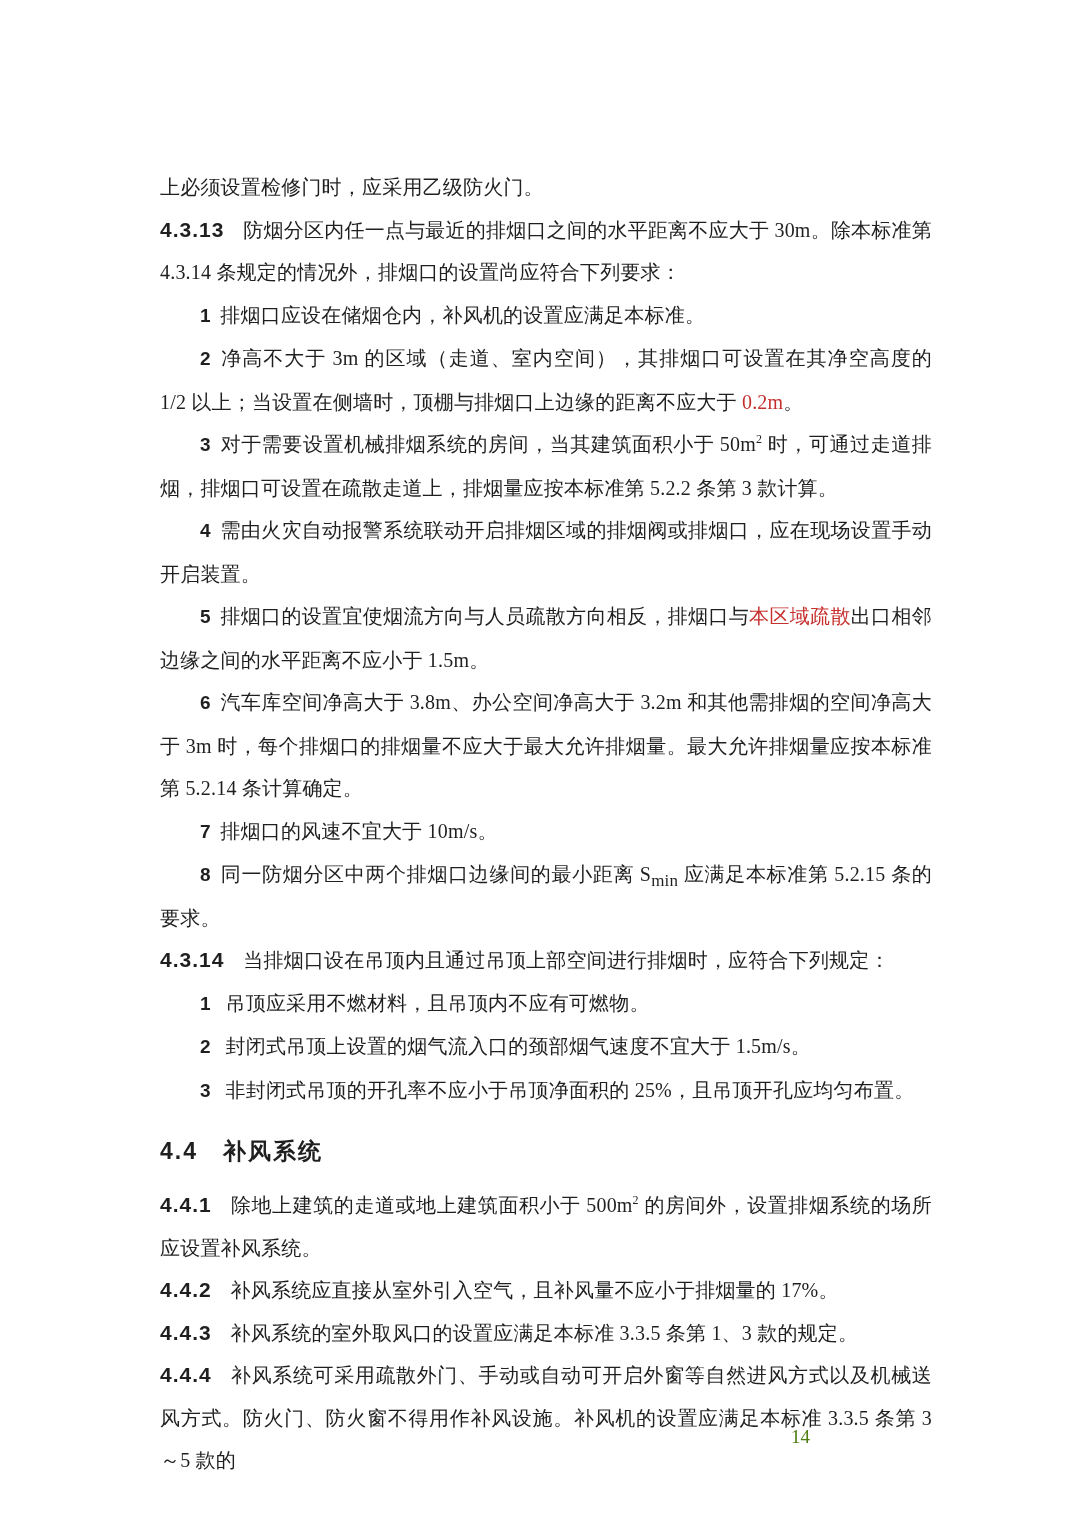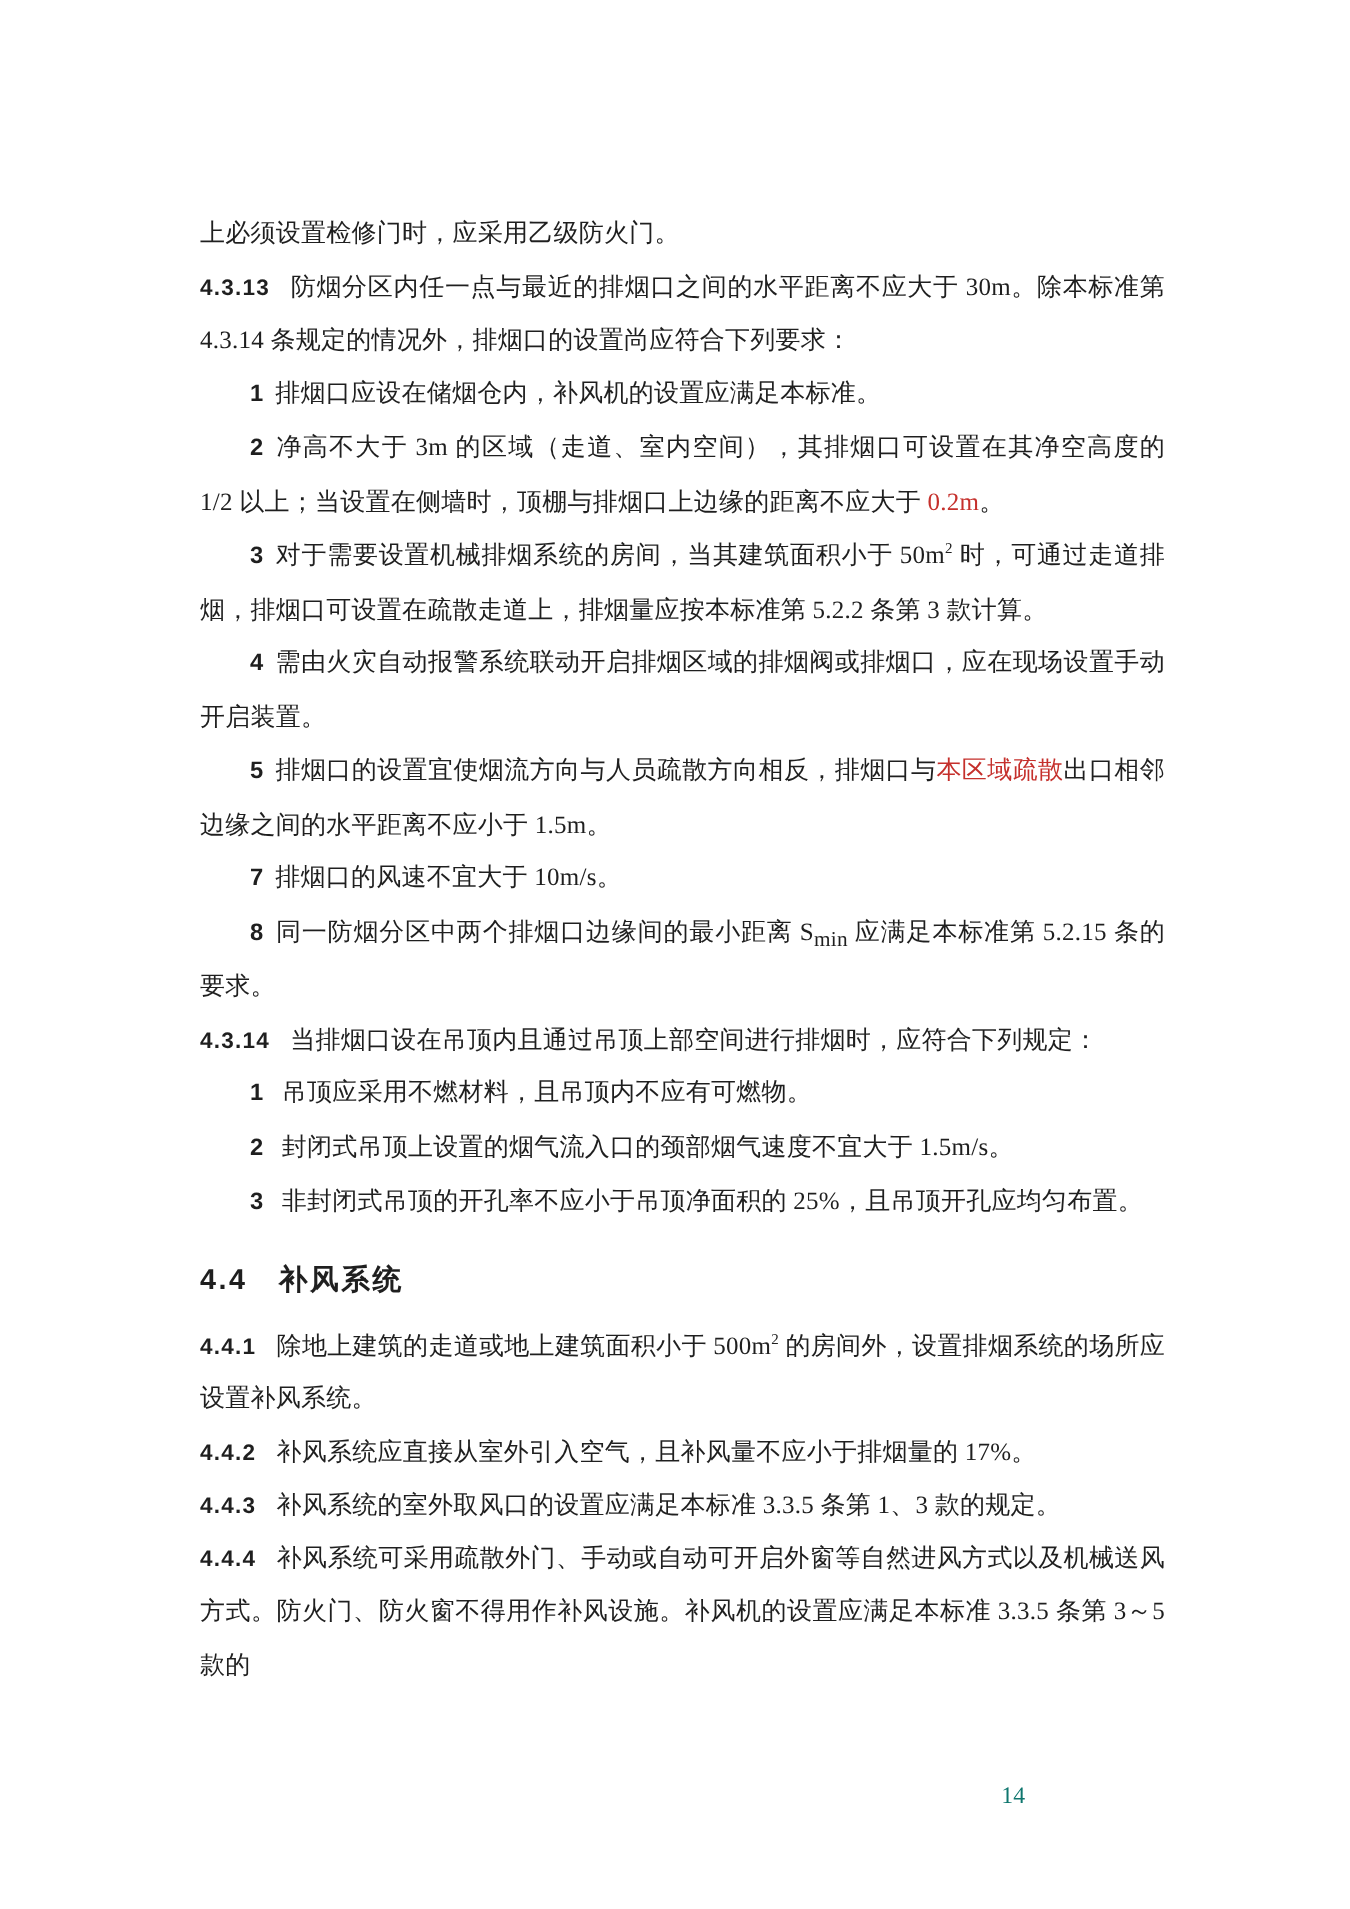--- a/index.html
+++ b/index.html
@@ -28,21 +28,21 @@
     font-size: 20px;
     line-height: 42.5px;
     text-align: justify;
     letter-spacing: 0.2px;
   }
   
   p.clause { text-indent: 0; }
   p.clause .num {
     font-family: "Liberation Sans", "DejaVu Sans", sans-serif;
     font-weight: bold;
-    font-size: 18px;
+    font-size: 21px;
     margin-right: 0.9em;
     letter-spacing: 1px;
   }
   
   p.item { text-indent: 2em; }
   p.item .num {
     font-family: "Liberation Sans", "DejaVu Sans", sans-serif;
     font-weight: bold;
     font-size: 19px;
     margin-right: 0.5em;
@@ -68,38 +68,39 @@
     line-height: 0;
   }
   .sub {
     font-size: 17px;
     vertical-align: sub;
     line-height: 0;
   }
   .page-number {
     position: absolute;
     top: 1388px;
-    right: 160px;
+    right: 170px;
     font-size: 19px;
     font-family: "Liberation Serif", "DejaVu Serif", serif;
-    color: #0f766e;
+    color: #4d7c0f;
   }
 </style>
 </head>
 <body>
 
 <div class="page">
   <div class="content">
       <p class="body"><span>上必须设置检修门时，应采用乙级防火门。</span></p>
       <p class="clause"><span class="num">4.3.13</span><span>防烟分区内任一点与最近的排烟口之间的水平距离不应大于 30m。除本标准第 4.3.14 条规定的情况外，排烟口的设置尚应符合下列要求：</span></p>
       <p class="item"><span class="num">1</span><span>排烟口应设在储烟仓内，补风机的设置应满足本标准。</span></p>
       <p class="item"><span class="num">2</span><span>净高不大于 3m 的区域（走道、室内空间），其排烟口可设置在其净空高度的 1/2 以上；当设置在侧墙时，顶棚与排烟口上边缘的距离不应大于 </span><span class="red">0.2m</span><span>。</span></p>
       <p class="item"><span class="num">3</span><span>对于需要设置机械排烟系统的房间，当其建筑面积小于 50m</span><span class="sup">2</span><span> 时，可通过走道排烟，排烟口可设置在疏散走道上，排烟量应按本标准第 5.2.2 条第 3 款计算。</span></p>
       <p class="item"><span class="num">4</span><span>需由火灾自动报警系统联动开启排烟区域的排烟阀或排烟口，应在现场设置手动开启装置。</span></p>
       <p class="item"><span class="num">5</span><span>排烟口的设置宜使烟流方向与人员疏散方向相反，排烟口与</span><span class="red">本区域疏散</span><span>出口相邻边缘之间的水平距离不应小于 1.5m。</span></p>
+      <p class="item"><span class="num">6</span><span>汽车库空间净高大于 3.8m、办公空间净高大于 3.2m 和其他需排烟的空间净高大于 3m 时，每个排烟口的排烟量不应大于最大允许排烟量。最大允许排烟量应按本标准第 5.2.14 条计算确定。</span></p>
       <p class="item"><span class="num">7</span><span>排烟口的风速不宜大于 10m/s。</span></p>
       <p class="item"><span class="num">8</span><span>同一防烟分区中两个排烟口边缘间的最小距离 S</span><span class="sub">min</span><span> 应满足本标准第 5.2.15 条的要求。</span></p>
       <p class="clause"><span class="num">4.3.14</span><span>当排烟口设在吊顶内且通过吊顶上部空间进行排烟时，应符合下列规定：</span></p>
       <p class="item"><span class="num">1</span><span> 吊顶应采用不燃材料，且吊顶内不应有可燃物。</span></p>
       <p class="item"><span class="num">2</span><span> 封闭式吊顶上设置的烟气流入口的颈部烟气速度不宜大于 1.5m/s。</span></p>
       <p class="item"><span class="num">3</span><span> 非封闭式吊顶的开孔率不应小于吊顶净面积的 25%，且吊顶开孔应均匀布置。</span></p>
       <p class="heading"><span>4.4　补风系统</span></p>
       <p class="clause"><span class="num">4.4.1</span><span>除地上建筑的走道或地上建筑面积小于 500m</span><span class="sup">2</span><span> 的房间外，设置排烟系统的场所应设置补风系统。</span></p>
       <p class="clause"><span class="num">4.4.2</span><span>补风系统应直接从室外引入空气，且补风量不应小于排烟量的 17%。</span></p>
       <p class="clause"><span class="num">4.4.3</span><span>补风系统的室外取风口的设置应满足本标准 3.3.5 条第 1、3 款的规定。</span></p>

